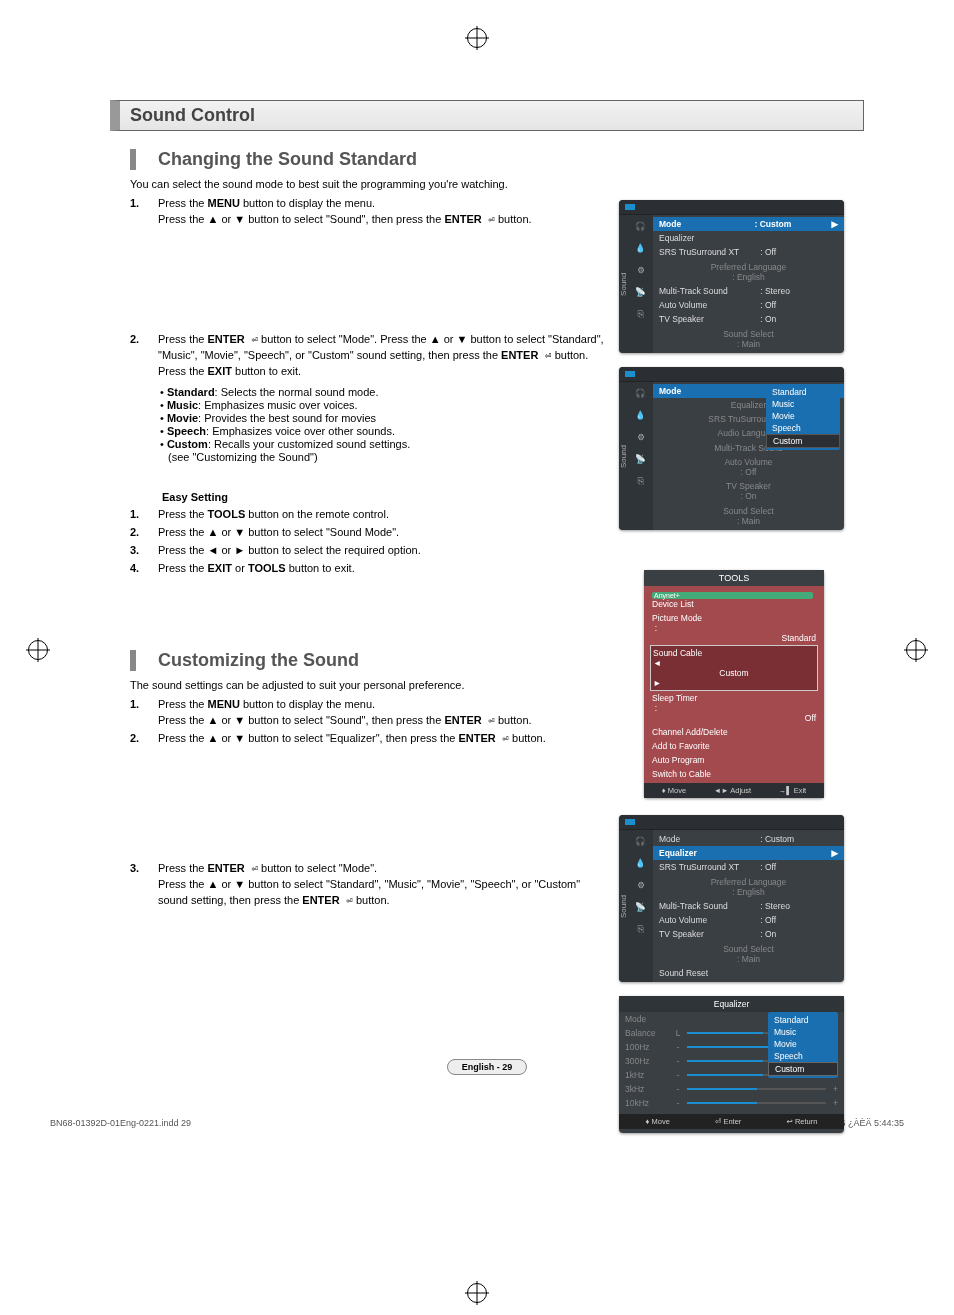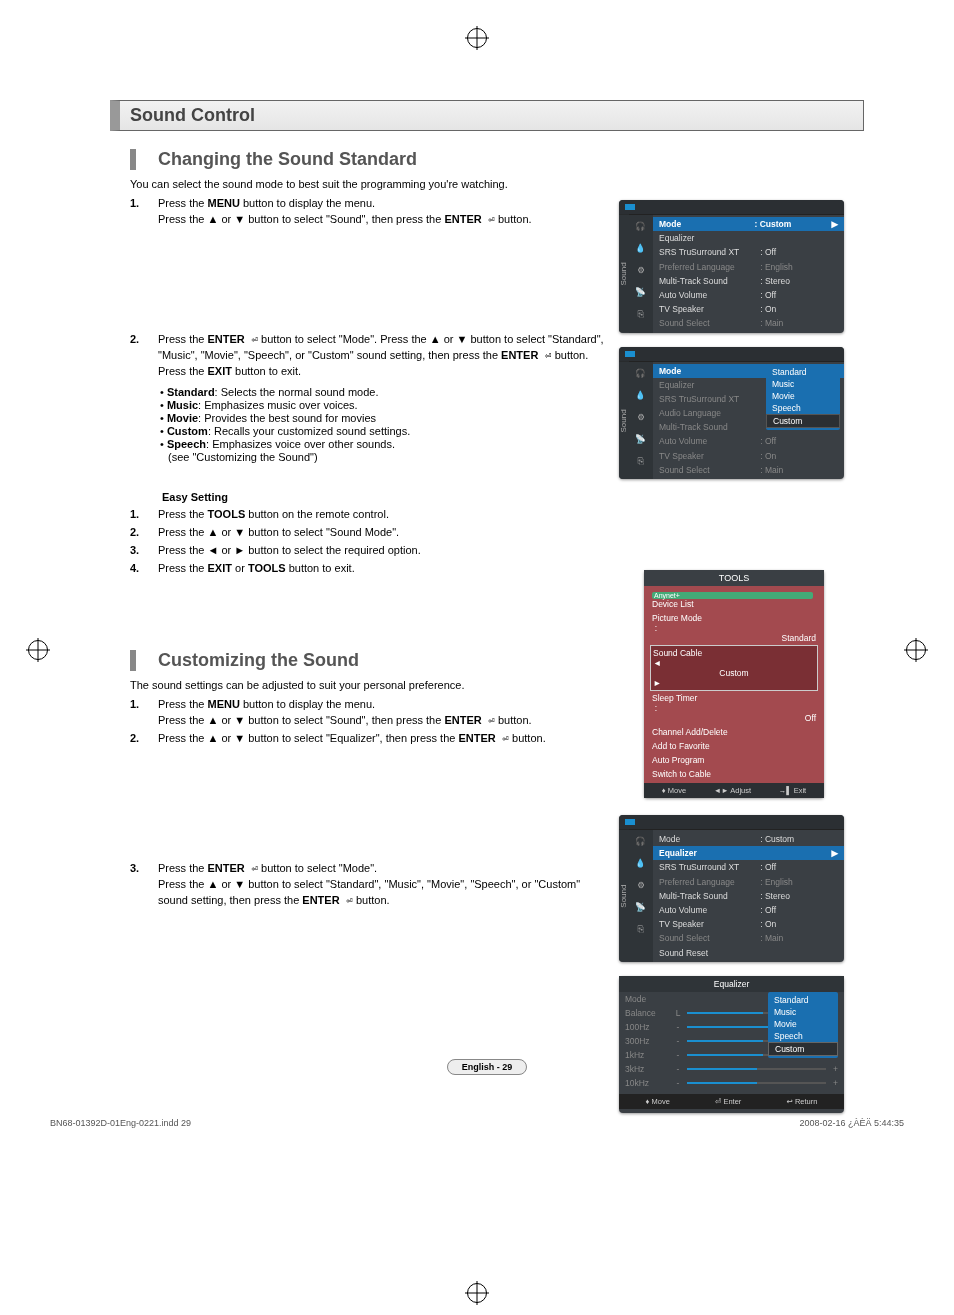--- a/index.html
+++ b/index.html
@@ -111,21 +111,21 @@
     transform: rotate(180deg);
   }
   .osd-list { flex: 1; padding: 2px 0; position: relative; }
   .osd-row {
     display: flex;
     padding: 2px 6px;
     align-items: center;
     line-height: 1.2;
   }
   .osd-row.hl { background: #1a6fb0; color: #fff; font-weight: bold; }
-  .osd-row.dim { color: #888; }
+  .osd-row.dim { color: #888; flex-direction: column; }
   .osd-k { flex: 1.3; }
   .osd-v { flex: 1; }
   .osd-arrow { width: 10px; text-align: right; color:#fff; }
   .popup {
     position: absolute;
     right: 4px; top: 2px;
     background: #1a6fb0;
     border-radius: 2px;
     padding: 2px 0;
     width: 74px;
@@ -363,22 +363,22 @@
         <span>Press the </span><b>ENTER</b><span class="enter-icon"> ⏎</span><span> button to select "Mode". Press the ▲ or ▼ button to select "Standard", "Music", "Movie", "Speech", or "Custom" sound setting, then press the </span><b>ENTER</b><span class="enter-icon"> ⏎</span><span> button.</span><br>
         <span>Press the </span><b>EXIT</b><span> button to exit.</span>
       </div>
     </div>
   </div>
 
   <div class="bullets">
     <div>• <b>Standard</b><span>: Selects the normal sound mode.</span></div>
     <div>• <b>Music</b><span>: Emphasizes music over voices.</span></div>
     <div>• <b>Movie</b><span>: Provides the best sound for movies</span></div>
+    <div>• <b>Speech</b><span>: Emphasizes voice over other sounds.</span></div>
     <div>• <b>Custom</b><span>: Recalls your customized sound settings.</span></div>
-    <div>• <b>Speech</b><span>: Emphasizes voice over other sounds.</span></div>
     <div style="padding-left:8px">(see "Customizing the Sound")</div>
   </div>
 
   <div class="right-col" style="top:570px; width:180px; right:130px;">
     <div class="tools">
       <div class="tools-title">TOOLS</div>
       <div class="tools-body">
         <div class="tools-row">
             <span style="background:#4a7;color:#fff;padding:0 2px;border-radius:2px;margin-right:3px;font-size:7px">Anynet+</span>
             <span class="tools-k">Device List</span>

